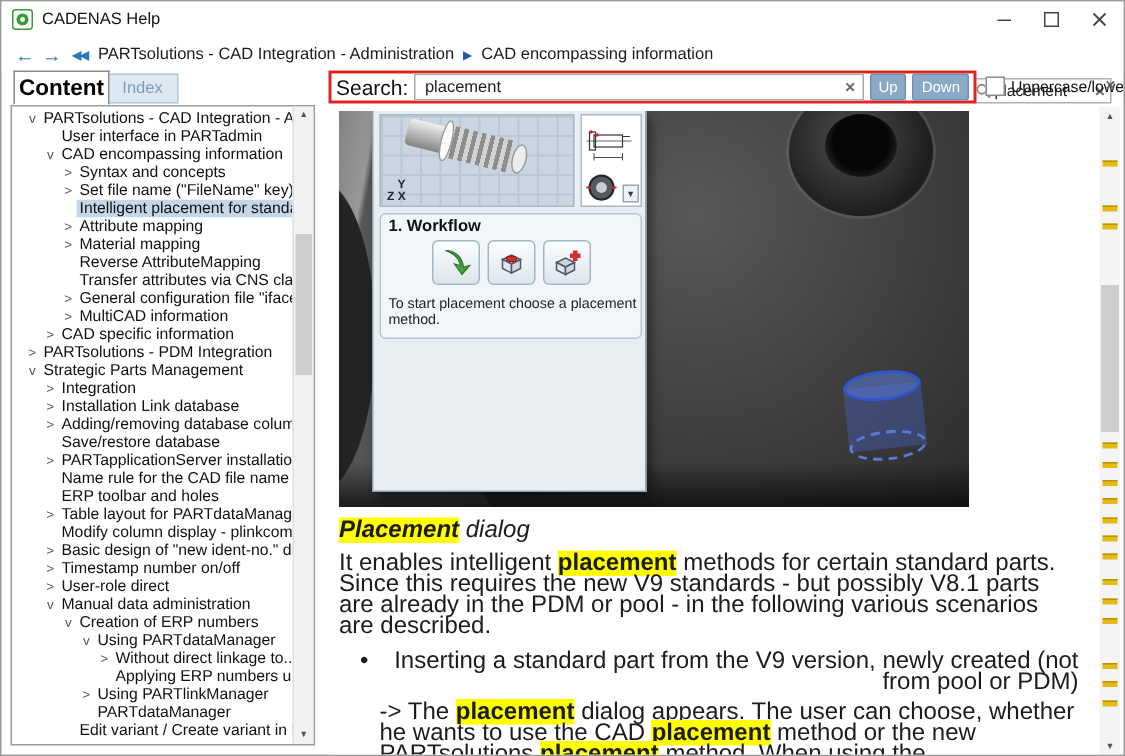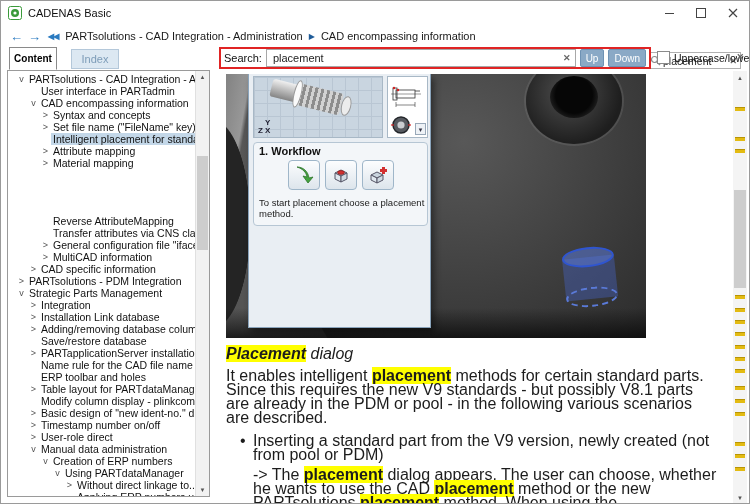--- a/index.html
+++ b/index.html
@@ -19,29 +19,29 @@
   .nav-arrow{color:#2a7ac0;font-weight:bold;font-size:13px;margin-right:5px;line-height:1;}
   .collapse-ic{color:#2a7ac0;font-size:8px;letter-spacing:-1px;margin:0 7px 0 2px;font-weight:bold;}
   .breadcrumb{display:flex;align-items:center;gap:6px;color:#1a1a1a;white-space:nowrap;overflow:hidden;max-width:410px;}
   .crumb{cursor:default;}
   .crumb-sep{color:#1f5c99;font-size:8px;}
   .top-search{position:absolute;right:8px;top:27px;width:95px;height:17px;border:1px solid #b0b0b0;display:flex;align-items:center;padding:0 3px;background:#fff;box-sizing:border-box;}
   .top-search input{border:none;outline:none;flex:1;font-size:10.5px;min-width:10px;width:60px;font-family:inherit;color:#222;}
   .xglyph{color:#666;font-size:9px;font-weight:bold;}
 
   
-  .tab-content{position:absolute;left:8px;top:46px;width:48px;height:23px;background:#fff;border:1px solid #8a8a8a;border-bottom:1px solid #fff;
-    display:flex;align-items:center;justify-content:center;font-weight:bold;font-size:10px;z-index:2;box-sizing:border-box;}
+  .tab-content{position:absolute;left:8px;top:46px;width:64px;height:23px;background:#fff;border:1px solid #8a8a8a;border-bottom:1px solid #fff;
+    display:flex;align-items:center;justify-content:center;font-weight:bold;font-size:15px;z-index:2;box-sizing:border-box;}
   .tab-index{position:absolute;left:70px;top:48px;width:48px;height:20px;background:#dce8f2;border:1px solid #b4c8da;color:#7d9cb8;
     display:flex;align-items:center;justify-content:center;font-size:11px;box-sizing:border-box;}
 
   
   .search-frame{position:absolute;left:218px;top:46px;width:432px;height:22px;border:2px solid #e02424;display:flex;align-items:center;gap:4px;
     padding:0 3px;background:#fff;box-sizing:border-box;}
-  .search-label{font-size:11px;color:#111;flex:0 0 auto;}
+  .search-label{font-size:14px;color:#111;flex:0 0 auto;}
   .search-input-wrap{flex:1;height:16px;border:1px solid #a8a8a8;display:flex;align-items:center;padding:0 4px;background:#fff;}
   .search-input-wrap input{border:none;outline:none;flex:1;font-size:11px;font-family:inherit;color:#222;}
   .btn-updown{height:16px;padding:0 5px;background:#8aa9c6;border:1px solid #6e92b4;border-radius:2px;color:#fff;font-size:10px;
     display:flex;align-items:center;flex:0 0 auto;}
   .case-check{position:absolute;left:656px;top:50px;display:flex;align-items:center;gap:4px;font-size:10.5px;color:#111;}
   .checkbox{width:11px;height:11px;border:1px solid #8a8a8a;background:#fff;}
   .bar-close{position:absolute;right:5px;top:51px;}
 
   
   .tree-panel{position:absolute;left:6px;top:69px;width:203px;height:427px;border:1px solid #9a9a9a;background:#fff;box-sizing:border-box;overflow:hidden;}
@@ -53,21 +53,21 @@
   .tree-scroll{position:absolute;right:0;top:0;bottom:0;width:13px;background:#f2f2f2;border-left:1px solid #e0e0e0;}
   .scroll-arrow{position:absolute;left:0;right:0;text-align:center;font-size:6px;color:#555;line-height:10px;}
   .tree-thumb{position:absolute;left:1px;right:1px;background:#cdcdcd;}
 
   
   .content{position:absolute;left:218px;top:70px;width:514px;height:434px;overflow:hidden;background:#fff;}
   .blocks{padding:0 14px 0 7px;}
   .blk{font-size:16px;line-height:14px;color:#1c1c1c;}
   .blk-caption{margin:9px 0 3px;}
   .blk-para{margin:8px 0 0;}
-  .blk-bullet{margin:9px 0 0;padding-left:27px;position:relative;}
+  .blk-bullet{margin:9px 0 0;padding-left:27px;position:relative;text-align:right;}
   .blk-bullet::before{content:"\2022";position:absolute;left:14px;top:0;}
   .blk-indent{margin:6px 0 0;padding-left:27px;}
   .hl{background:#ffff00;}
   .b{font-weight:bold;}
   .i{font-style:italic;}
 
   
   .content-scrollbar{position:absolute;right:2px;top:70px;width:14px;height:434px;background:#f4f4f4;}
   .cs-track{position:absolute;left:0;right:0;top:12px;bottom:12px;}
   .cs-thumb{position:absolute;left:1px;right:1px;background:#cdcdcd;}
@@ -122,21 +122,21 @@
 <body>
 
 <div id="window">
 
   <div class="titlebar">
     <svg width="14" height="14">
       <rect x="0.5" y="0.5" width="13" height="13" rx="2" fill="#fff" stroke="#3a9a3a"></rect>
       <circle cx="7" cy="7" r="4" fill="#3a9a3a"></circle>
         <circle cx="7" cy="7" r="1.6" fill="#fff"></circle>
     </svg>
-    <span class="title-text">CADENAS Basic</span>
+    <span class="title-text">CADENAS Help</span>
     <div class="caption-btns">
       <div class="cap-btn">
           <div class="ic-min"></div>
         </div>
       <div class="cap-btn">
           <div class="ic-max"></div>
         </div>
       <div class="cap-btn">
         <svg width="10" height="10">
             <path d="M1 1 L9 9 M9 1 L1 9" stroke="#444" stroke-width="1.2"></path>
@@ -209,21 +209,21 @@
           <span class="tree-label sel">Intelligent placement for standar...</span>
         </div>
         <div class="tree-row" style="padding-left: 32px;">
           <span class="tree-arrow">&gt;</span>
           <span class="tree-label">Attribute mapping</span>
         </div>
         <div class="tree-row" style="padding-left: 32px;">
           <span class="tree-arrow">&gt;</span>
           <span class="tree-label">Material mapping</span>
         </div>
-        <div class="tree-row" style="padding-left: 32px; margin-top: 46px;">
+        <div class="tree-row" style="padding-left: 32px;">
           <span class="tree-arrow"></span>
           <span class="tree-label">Reverse AttributeMapping</span>
         </div>
         <div class="tree-row" style="padding-left: 32px;">
           <span class="tree-arrow"></span>
           <span class="tree-label">Transfer attributes via CNS classif...</span>
         </div>
         <div class="tree-row" style="padding-left: 32px;">
           <span class="tree-arrow">&gt;</span>
           <span class="tree-label">General configuration file "ifacec...</span>

